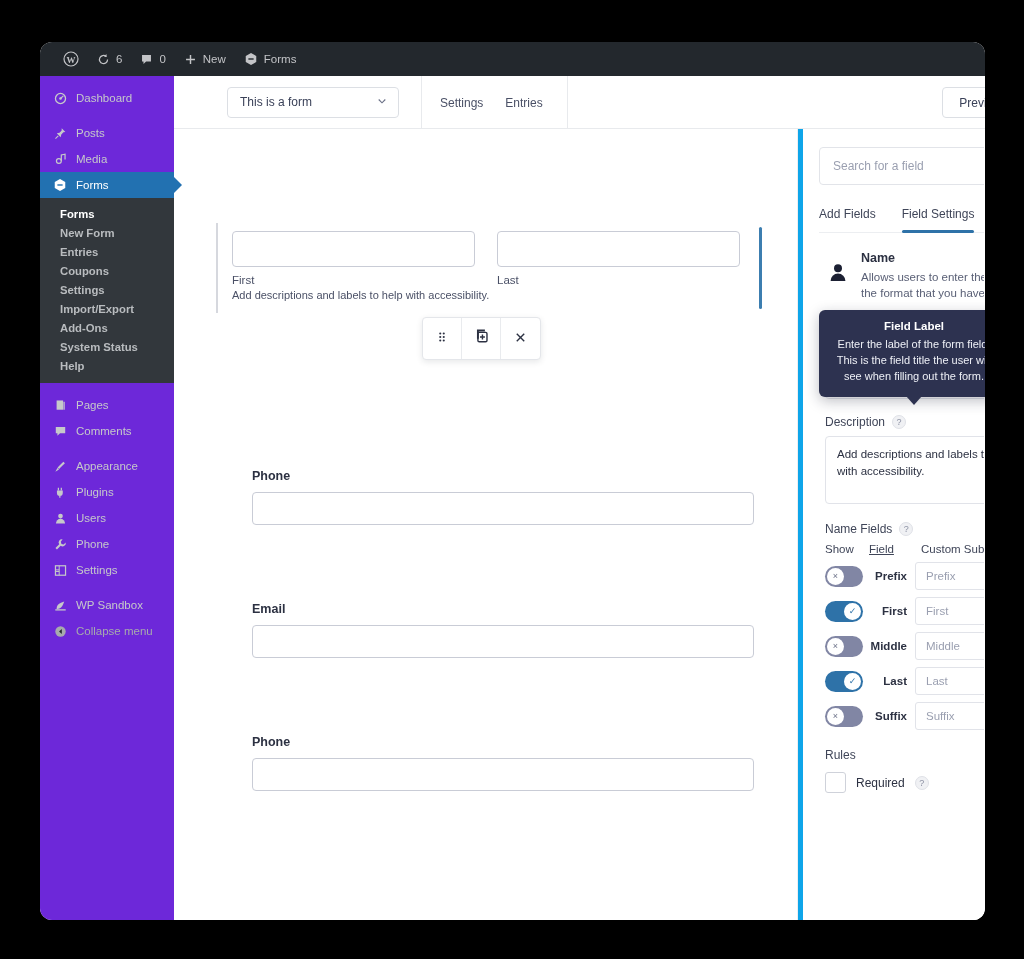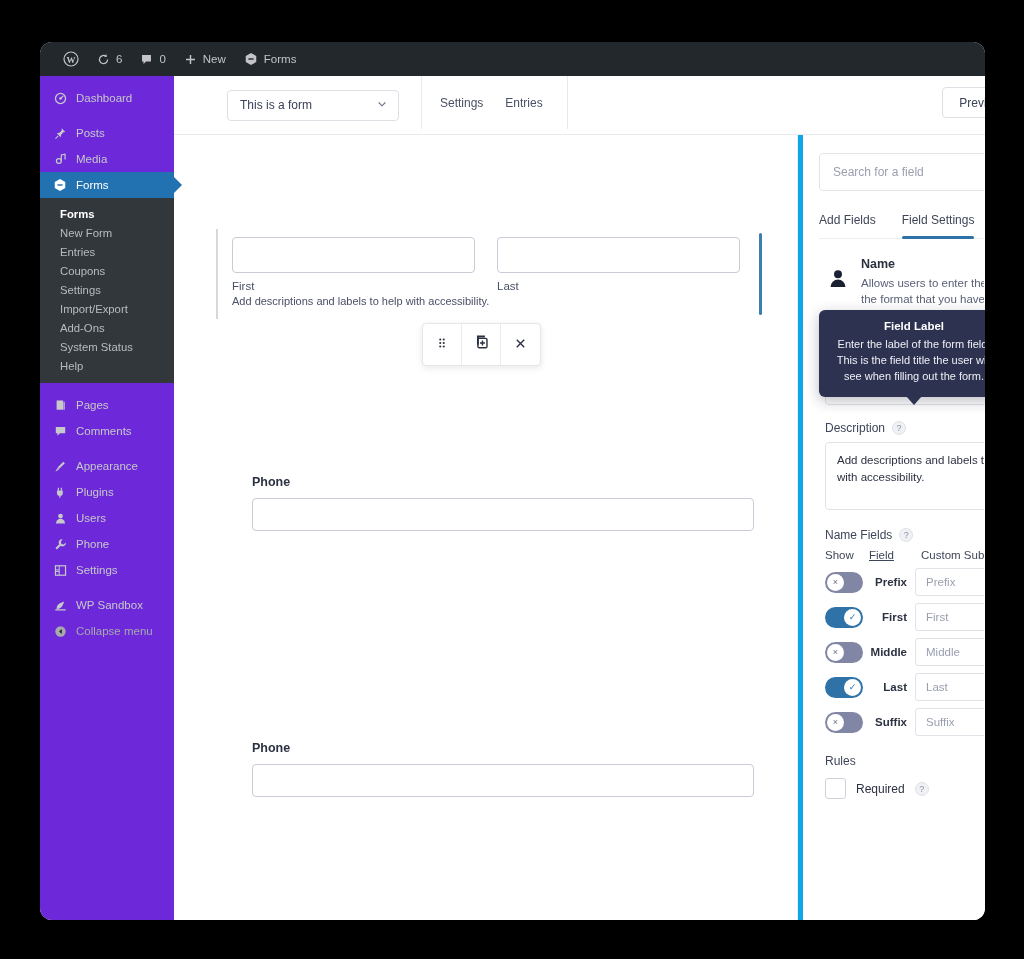--- a/index.html
+++ b/index.html
@@ -71,35 +71,36 @@
   .menu-gap { height: 9px; }
 
   #submenu {
     background: #32373c;
     padding: 6px 0 8px 0;
   }
   .submenu-item {
     color: #b9bcbf;
     font-size: 11.3px;
     padding: 3.5px 0 3.5px 20px;
+    font-weight: bold;
   }
   .submenu-item.current { color: #ffffff; font-weight: bold; }
 
   
   #content {
     position: absolute;
     left: 134px; top: 34px;
     width: 811px; height: 844px;
     background: #ffffff;
   }
 
   
   #form-topbar {
     position: relative;
-    height: 59px;
+    height: 53px;
     border-bottom: 1px solid #e8eaed;
     display: flex; align-items: center;
     background: #ffffff;
   }
   #form-select {
     margin-left: 53px;
     width: 172px; height: 31px;
     border: 1px solid #dcdfe4;
     border-radius: 4px;
     display: flex; align-items: center;
@@ -691,20 +692,24 @@
             </div>
             <div class="field-desc">Add descriptions and labels to help with accessibility.</div>
           </div>
         </div>
 
         <div class="plain-field" style="top:340px;">
           <div class="plain-label">Phone</div>
           <div class="plain-input"></div>
         </div>
 
+        <div class="plain-field" style="top:473px;">
+          <div class="plain-label">Email</div>
+          <div class="plain-input"></div>
+        </div>
 
         <div class="plain-field" style="top:606px;">
           <div class="plain-label">Phone</div>
           <div class="plain-input"></div>
         </div>
 
       </div>
 
       <div id="right-panel">
         <div id="rp-inner">

